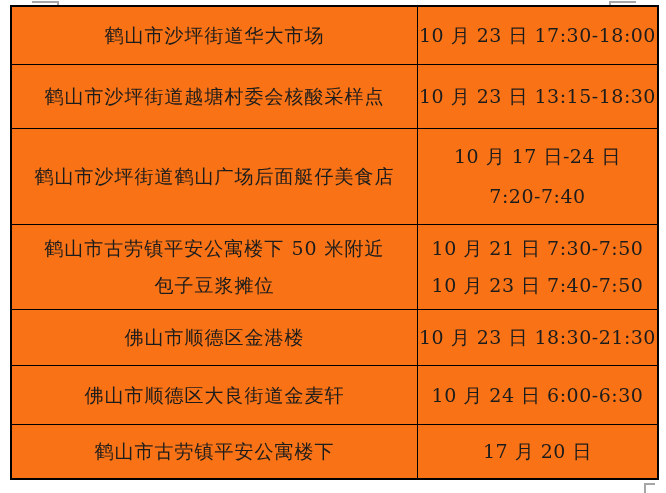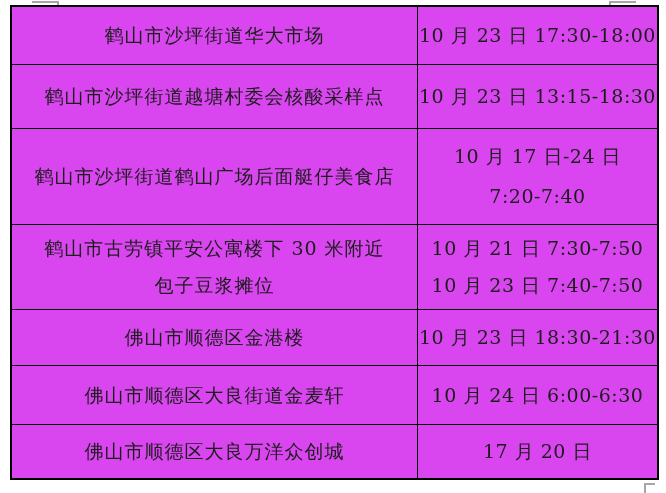--- a/index.html
+++ b/index.html
@@ -13,21 +13,21 @@
     .canvas {
       position: absolute; left: 0; top: 0;
       width: 666px; height: 493px;
       background: #ffffff; overflow: hidden;
     }
     table.schedule {
       position: absolute; left: 10px; top: 5px;
       width: 644px; height: 473px;
       border-collapse: collapse; table-layout: fixed;
       border: 2px solid #000000;
-      background: #d946ef;
+      background: #f97316;
     }
     table.schedule td {
       border: 1px solid #000000;
       padding: 0;
       vertical-align: middle;
       text-align: center;
       color: #1c1c1c;
       font-size: 19px;
       overflow: hidden;
     }
@@ -102,21 +102,21 @@
           <div class="lines">
             <div class="line">10 月 17 日-24 日</div>
             <div class="line">7:20-7:40</div>
           </div>
         </td>
       </tr>
 
       <tr style="height:85px;">
         <td class="loc">
           <div class="lines">
-            <div class="line">鹤山市古劳镇平安公寓楼下 30 米附近</div>
+            <div class="line">鹤山市古劳镇平安公寓楼下 50 米附近</div>
             <div class="line">包子豆浆摊位</div>
           </div>
         </td>
         <td class="time">
           <div class="lines">
             <div class="line">10 月 21 日 7:30-7:50</div>
             <div class="line">10 月 23 日 7:40-7:50</div>
           </div>
         </td>
       </tr>
@@ -143,21 +143,21 @@
         <td class="time">
           <div class="lines">
               <div class="line">10 月 24 日 6:00-6:30</div>
             </div>
         </td>
       </tr>
 
       <tr style="height:55px;">
         <td class="loc">
           <div class="lines">
-              <div class="line">佛山市顺德区大良万洋众创城</div>
+              <div class="line">鹤山市古劳镇平安公寓楼下</div>
             </div>
         </td>
         <td class="time">
           <div class="lines">
               <div class="line">17 月 20 日</div>
             </div>
         </td>
       </tr>
 
     </tbody>

